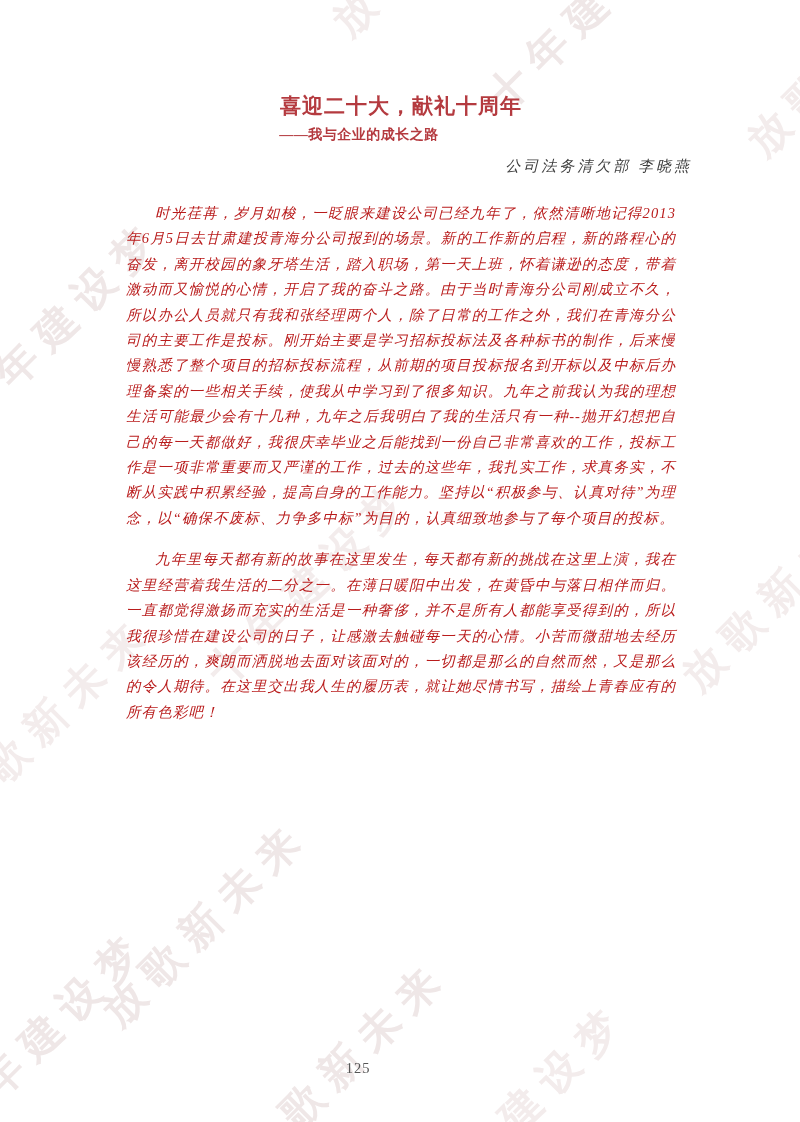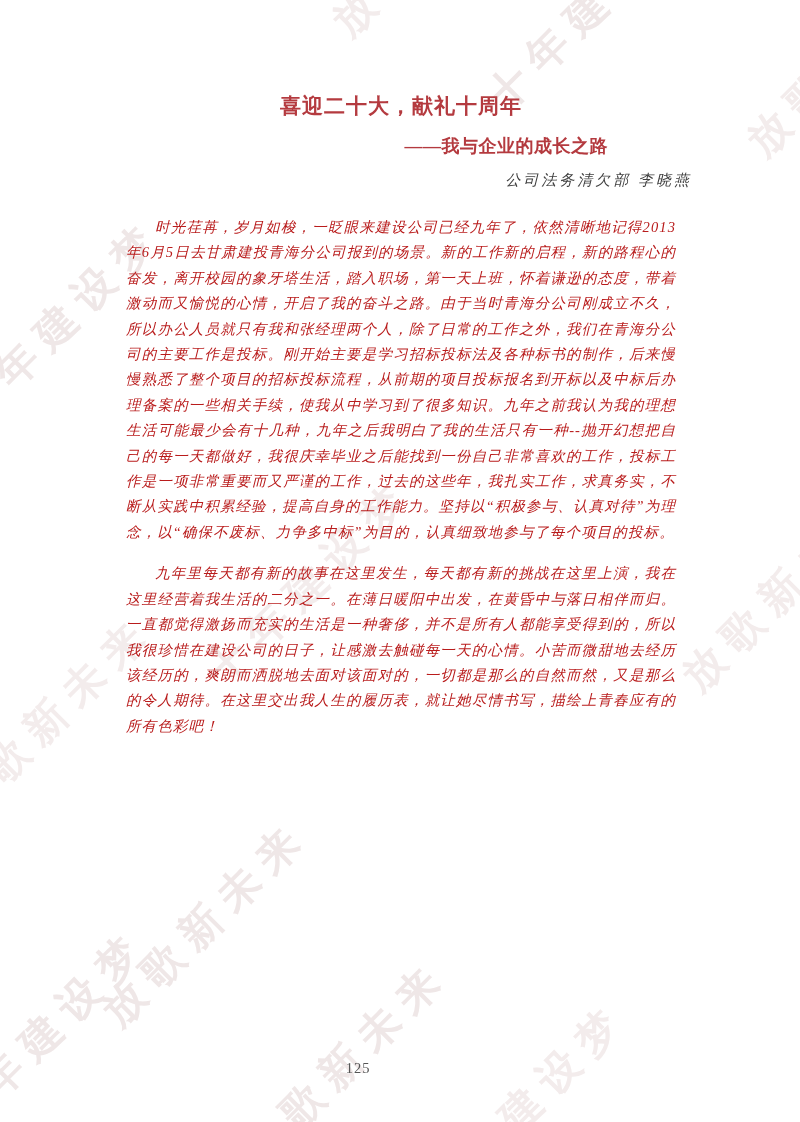--- a/index.html
+++ b/index.html
@@ -47,24 +47,24 @@
   }
   .title {
     margin-top: 92px;
     text-align: center;
     font-size: 21px;
     font-weight: bold;
     color: #b43a3f;
     letter-spacing: 1px;
   }
   .subtitle {
-    margin-top: 14px;
-    text-align: right;
+    margin-top: 6px;
+    text-align: center;
     padding-right: 84px;
-    font-size: 18px;
+    font-size: 14px;
     font-weight: bold;
     color: #b43a3f;
     letter-spacing: 0.5px;
   }
   .author {
     margin-top: 13px;
     text-align: right;
     font-size: 15px;
     font-style: italic;
     color: #3f3f3f;

